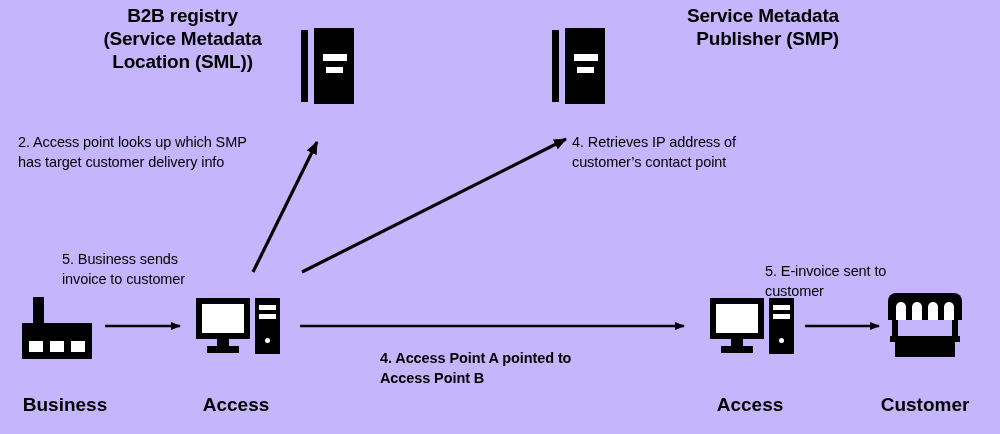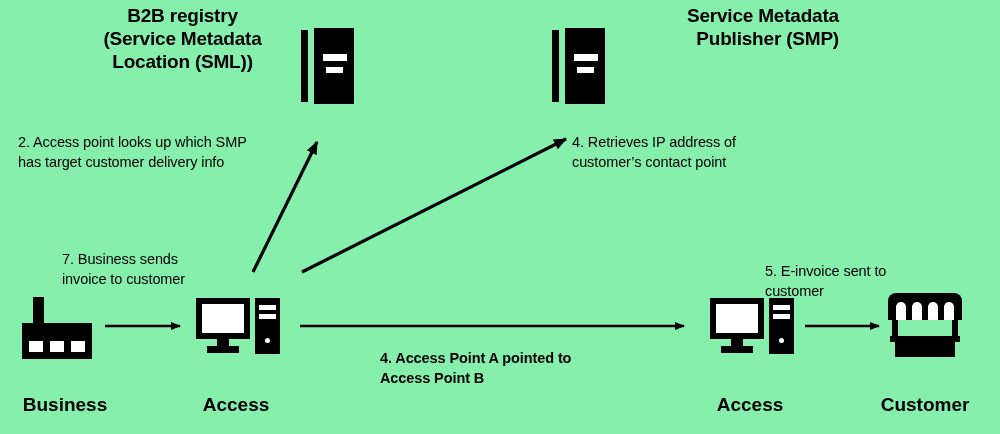--- a/index.html
+++ b/index.html
@@ -9,21 +9,21 @@
     background: #ffffff;
   }
   body {
     font-family: "Liberation Sans", "DejaVu Sans", sans-serif;
     color: #000000;
   }
   #diagram {
     position: relative;
     width: 1000px;
     height: 434px;
-    background: #86efac;
+    background: #c4b5fd;
     overflow: hidden;
   }
 
   
   .node-title {
     position: absolute;
     text-align: center;
     font-weight: bold;
     font-size: 19px;
     line-height: 1.22;
@@ -288,21 +288,21 @@
 
   <div class="node-title" style="left:617px; top:4px; width:222px;text-align:right;">Service Metadata
 Publisher (SMP)</div>
 
   <div class="step-text" style="left:18px; top:133px; width:272px;">2. Access point looks up which SMP
 has target customer delivery info</div>
 
   <div class="step-text" style="left:572px; top:133px; width:220px; text-align:left;">4. Retrieves IP address of
 customer’s contact point</div>
 
-  <div class="step-text" style="left:62px; top:250px; width:180px;">7. Business sends
+  <div class="step-text" style="left:62px; top:250px; width:180px;">5. Business sends
 invoice to customer</div>
 
   <div class="step-text" style="left:380px; top:349px; width:225px;font-weight:bold;">4. Access Point A pointed to
 Access Point B</div>
 
   <div class="step-text" style="left:765px; top:262px; width:190px;">5. E-invoice sent to
 customer</div>
 
   <div class="factory-icon" style="left:22px; top:297px;">
     <div class="stack"></div>

